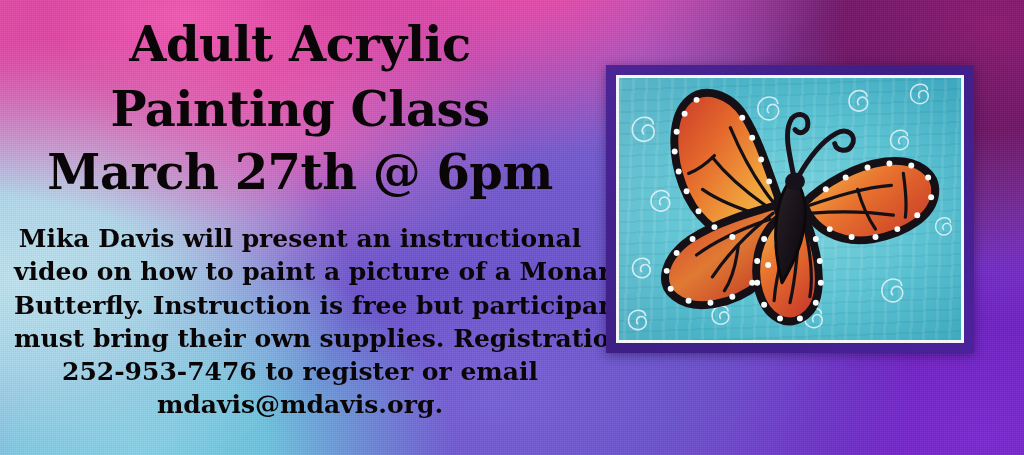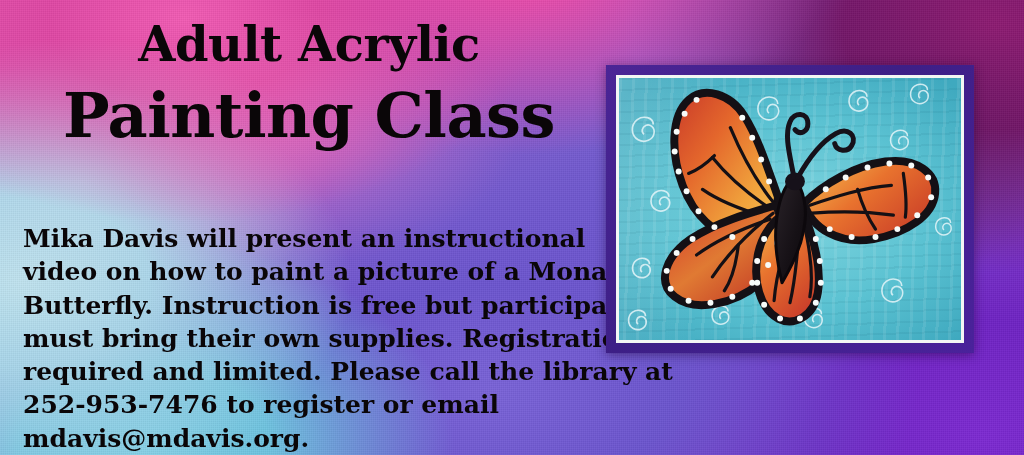--- a/index.html
+++ b/index.html
@@ -43,45 +43,46 @@
   .bg-texture {
     background-image:
       repeating-linear-gradient(0deg,  rgba(255,255,255,0.045) 0 1px, rgba(0,0,0,0.05) 1px 2px),
       repeating-linear-gradient(90deg, rgba(255,255,255,0.045) 0 1px, rgba(0,0,0,0.05) 1px 2px);
     opacity: .55;
   }
 
   
   .text-col {
     position: absolute;
-    left: 9px;
+    left: 0;
     top: 0;
     width: 600px;
     height: 376px;
   }
   .headline {
     position: absolute;
     left: 0; right: 0;
     text-align: center;
     color: #0a0608;
     font-family: "DejaVu Serif", "Liberation Serif", serif;
     font-weight: 700;
     letter-spacing: -0.5px;
     line-height: 1;
     white-space: nowrap;
   }
   #hl1 { top: 20px;  font-size: 48px; }
-  #hl2 { top: 85px;  font-size: 62px; }
+  #hl2 { top: 85px;  font-size: 48px; }
   #hl3 { top: 148px; font-size: 48px; }
 
   .body-copy {
     position: absolute;
     left: 14px;
     top: 222px;
     width: 572px;
+    text-align: center;
     color: #0a0608;
     font-family: "DejaVu Serif", "Liberation Serif", serif;
     font-weight: 700;
     font-size: 25px;
     line-height: 1.33;
   }
   .body-copy .ln { display: block; white-space: nowrap; }
 
   
   .art-frame {
@@ -134,27 +135,27 @@
 <div id="poster">
 
   <div class="bg-layer bg-base"></div>
   <div class="bg-layer bg-wash"></div>
   <div class="bg-layer bg-texture"></div>
 
   <div class="text-col">
 
     <div class="headline" id="hl1">Adult Acrylic</div>
     <div class="headline" id="hl2">Painting Class</div>
+    <div class="headline" id="hl3">March 27th @ 6pm</div>
 
     <div class="body-copy">
       <span class="ln">Mika Davis will present an instructional</span>
       <span class="ln">video on how to paint  a picture of a Monarch</span>
       <span class="ln">Butterfly.  Instruction is free but participants</span>
       <span class="ln">must bring their own supplies. Registration is</span>
-      <span class="ln">required and limited. Please call the library at</span>
       <span class="ln">252-953-7476 to register or email</span>
       <span class="ln">mdavis@mdavis.org.</span>
     </div>
   </div>
 
   <div class="art-frame">
     <div class="art-mat">
       <div class="art-canvas">
         <div class="canvas-strokes"></div>
 

